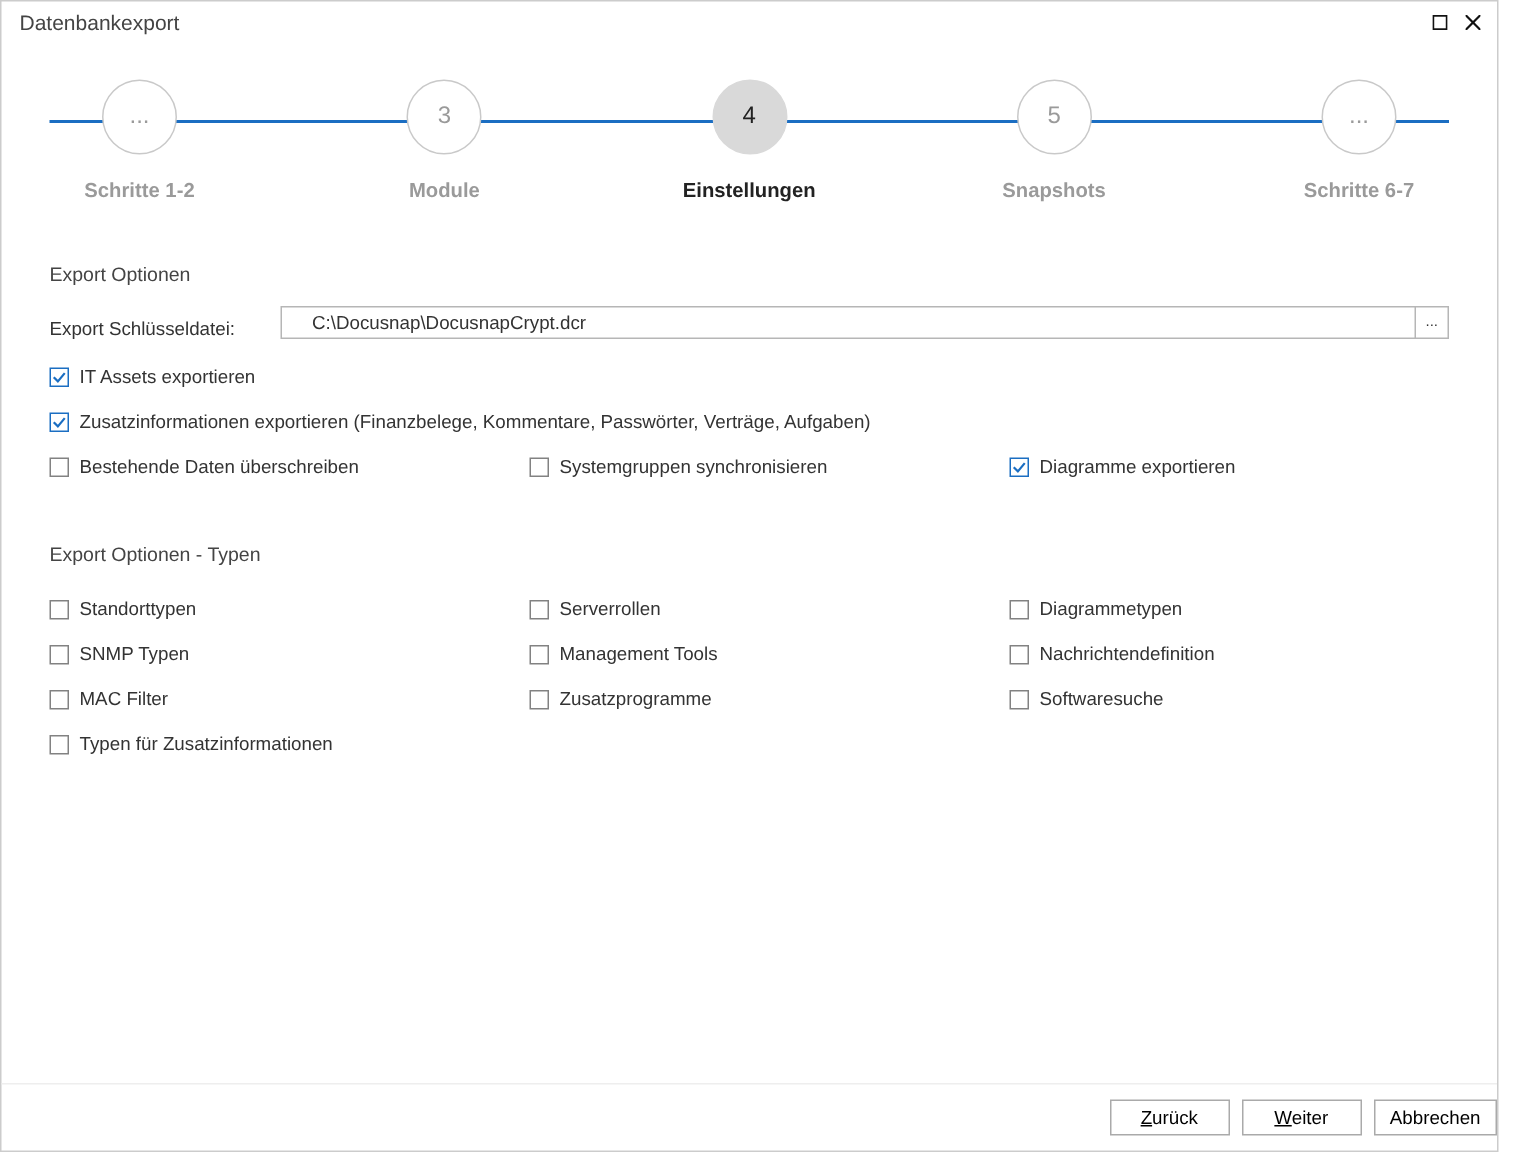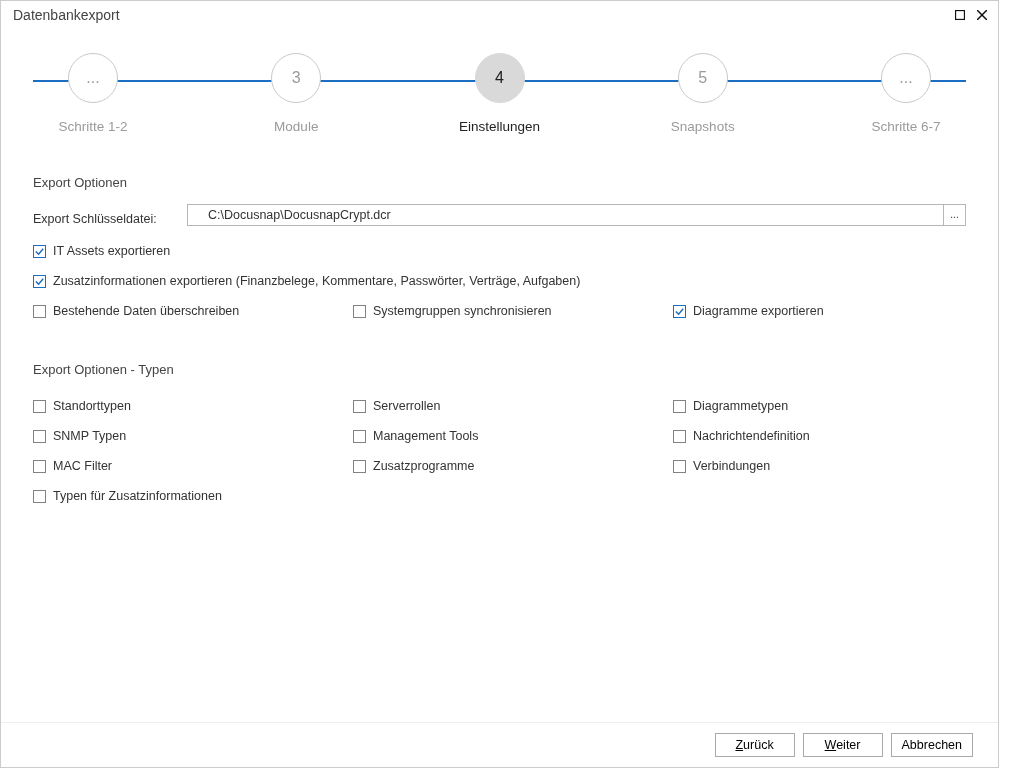--- a/index.html
+++ b/index.html
@@ -82,20 +82,21 @@
   .step.active .circle {
     background: #d9d9d9;
     border-color: #d9d9d9;
     color: #222;
     font-weight: 400;
   }
   .step .label {
     margin-top: 16px;
     font-size: 13.5px;
     color: #9a9a9a;
+    font-weight: bold;
   }
   .step.active .label {
     color: #222;
   }
 
   .section-title {
     font-size: 13px;
     color: #444;
     margin-top: 4px;
     margin-bottom: 14px;
@@ -160,21 +161,21 @@
     border-color: #1b6ec2;
   }
   .cb-mark {
     display: none;
     width: 11px; height: 11px;
   }
   .checkbox.checked .cb-mark { display: block; }
 
   .footer {
     border-top: 1px solid #eee;
-    padding: 10px 25px;
+    padding: 10px 0;
     display: flex;
     justify-content: flex-end;
     gap: 8px;
     margin-top: auto;
   }
   .btn {
     min-width: 80px;
     height: 24px;
     border: 1px solid #aaa;
     background: #fff;
@@ -311,21 +312,21 @@
       <label class="checkbox">
         <span class="cb-box"></span>
         <span>MAC Filter</span>
       </label>
       <label class="checkbox">
         <span class="cb-box"></span>
         <span>Zusatzprogramme</span>
       </label>
       <label class="checkbox">
         <span class="cb-box"></span>
-        <span>Verbindungen</span>
+        <span>Softwaresuche</span>
       </label>
 
       <label class="checkbox">
         <span class="cb-box"></span>
         <span>Typen für Zusatzinformationen</span>
       </label>
     </div>
 
   </div>
 

